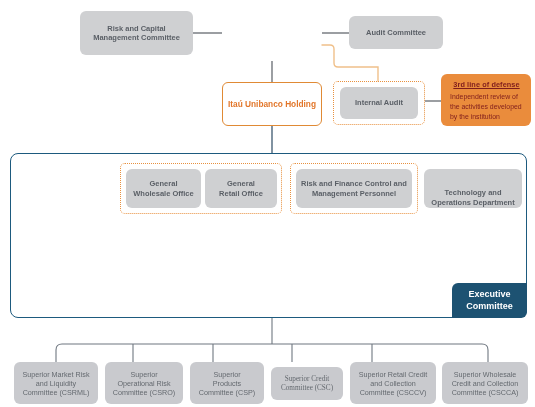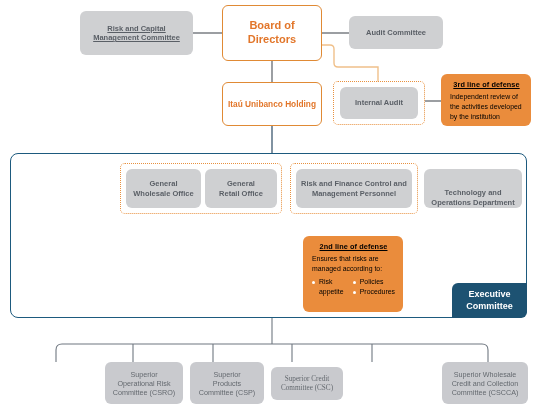--- a/index.html
+++ b/index.html
@@ -39,21 +39,21 @@
   .orangebox{
     background:#ffffff;
     border:1.4px solid #e08a35;
     color:#e2762a;
     font-weight:bold;
   }
   .board{ font-size:11px; }
   .holding{ font-size:8.3px; }
   .orangefill{
     background:#ea8c3c;
-    color:#000000;
+    color:#7f1d1d;
     border-radius:6px;
     align-items:flex-start;
     justify-content:flex-start;
     text-align:left;
     padding:6px 8px 6px 9px;
     flex-direction:column;
   }
   .odtitle{
     font-size:7.3px;font-weight:bold;
     text-decoration:underline;
@@ -133,28 +133,24 @@
     <line x1="213" y1="344" x2="213" y2="362" stroke="#6f7780" stroke-width="1.1"></line>
     <line x1="292" y1="344" x2="292" y2="362" stroke="#6f7780" stroke-width="1.1"></line>
     <line x1="372" y1="344" x2="372" y2="362" stroke="#6f7780" stroke-width="1.1"></line>
 
     <path d="M205,214 V255 Q205,259 201,259 H192" fill="none" stroke="#f0c08a" stroke-width="1.3"></path>
 
     <line x1="352" y1="214" x2="352" y2="236" stroke="#f0c08a" stroke-width="1.3"></line>
   </svg>
 
   <div class="box grey" style="left:80px;top:11px;width:113px;height:44px;">
-    <span style="white-space:pre-line;text-decoration:underline;">Risk and Capital
+    <span style="white-space:pre-line;">Risk and Capital
 Management Committee</span>
   </div>
 
-  <div class="box orangebox board" style="left:222px;top:5px;width:100px;height:56px;">
-    <span style="white-space:pre-line;">Board of
-Directors</span>
-  </div>
 
   <div class="box orangebox holding" style="left:222px;top:82px;width:100px;height:44px;">
     <span style="white-space:pre-line;">Itaú Unibanco Holding</span>
   </div>
 
   <div class="box grey" style="left:349px;top:16px;width:94px;height:33px;">
     <span style="white-space:pre-line;">Audit Committee</span>
   </div>
 
   <div class="dotgroup" style="left:333px;top:81px;width:92px;height:44px;"></div>
@@ -184,53 +180,49 @@
   <div class="box grey" style="left:296px;top:169px;width:116px;height:39px;">
     <span style="white-space:pre-line;">Risk and Finance Control and
 Management Personnel</span>
   </div>
   <div class="box grey" style="left:424px;top:169px;width:98px;height:39px;">
     <span style="white-space:pre-line;margin-top:18px;">Technology and
 Operations Department</span>
   </div>
 
 
-  <div class="box orangefill" style="left:303px;top:236px;width:100px;height:76px;">
-    <span class="odtitle">2nd  line of defense</span>
-    <span class="odtext">Ensures that risks are managed according to:</span>
-    <div class="odcols">
-      <div class="odcol">
-        <div class="odli">Risk</div>
-        <div class="odli noBullet">appetite</div>
-      </div>
-      <div class="odcol">
-        <div class="odli">Policies</div>
-        <div class="odli">Procedures</div>
-      </div>
-    </div>
-  </div>
 
   <div class="exec-tab" style="left:452px;top:283px;width:75px;height:35px;justify-content:center;">
     <span style="white-space:pre-line;">Executive
 Committee</span>
   </div>
 
+  <div class="box grey-soft" style="left:14px;top:362px;width:84px;height:42px;">
+    <span style="white-space:pre-line;">Superior Market Risk
+and Liquidity
+Committee (CSRML)</span>
+  </div>
   <div class="box grey-soft" style="left:105px;top:362px;width:78px;height:42px;">
     <span style="white-space:pre-line;">Superior
 Operational Risk
 Committee (CSRO)</span>
   </div>
   <div class="box grey-soft" style="left:190px;top:362px;width:74px;height:42px;">
     <span style="white-space:pre-line;">Superior
 Products
 Committee (CSP)</span>
   </div>
   <div class="box grey-soft" style="left:271px;top:367px;width:72px;height:33px;">
     <span style="white-space:pre-line;font-family:Liberation Serif, serif;">Superior Credit
 Committee (CSC)</span>
   </div>
+  <div class="box grey-soft" style="left:350px;top:362px;width:86px;height:42px;">
+    <span style="white-space:pre-line;">Superior Retail Credit
+and Collection
+Committee (CSCCV)</span>
+  </div>
   <div class="box grey-soft" style="left:442px;top:362px;width:86px;height:42px;">
     <span style="white-space:pre-line;">Superior Wholesale
 Credit and Collection
 Committee (CSCCA)</span>
   </div>
 
 </div>
 
 </body></html>

